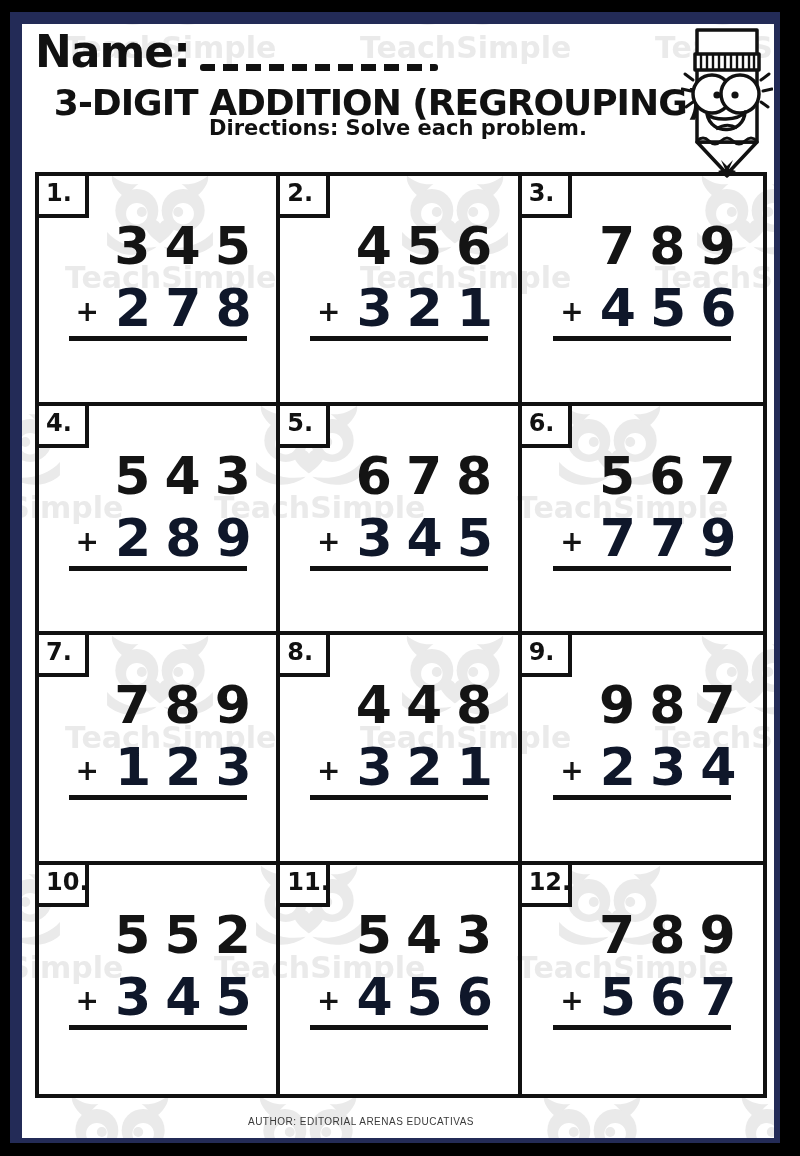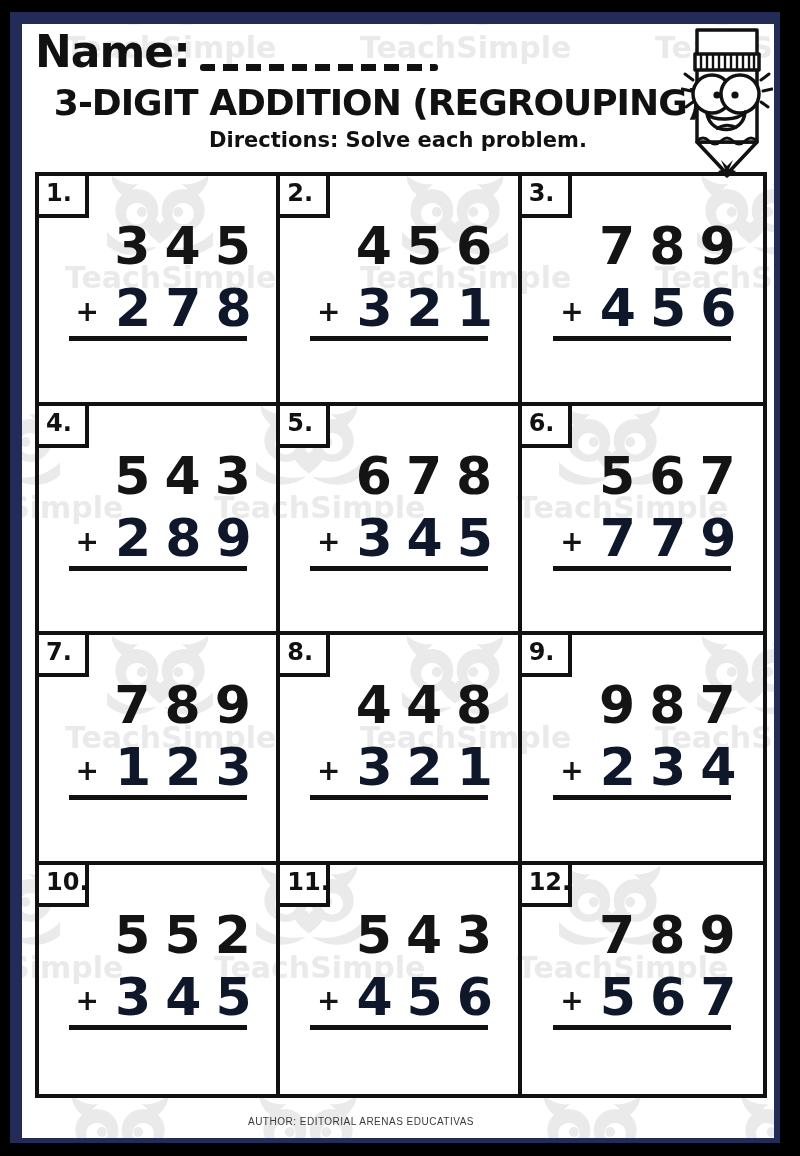--- a/index.html
+++ b/index.html
@@ -17,21 +17,21 @@
   .wm-text{font-size:30px;font-weight:bold;color:#eaeaea;line-height:1;margin-top:-6px;}
   
   .content{position:absolute;inset:0;z-index:1;}
   .name-label{position:absolute;left:13px;top:2px;font-size:44px;font-weight:bold;color:#111;letter-spacing:-1px;}
   .name-line{
     position:absolute;left:178px;top:40px;width:238px;height:7px;
     background:repeating-linear-gradient(90deg,#111 0 15px,transparent 15px 23px);
     border-radius:3px;
   }
   .title{position:absolute;left:0;top:58px;width:712px;text-align:center;font-size:36px;font-weight:bold;color:#111;letter-spacing:-1px;white-space:nowrap;}
-  .directions{position:absolute;left:0;top:104px;width:752px;text-align:center;font-size:21px;font-weight:bold;color:#111;}
+  .directions{position:absolute;left:0;top:92px;width:752px;text-align:center;font-size:21px;font-weight:bold;color:#111;}
   .pencil{position:absolute;left:659px;top:0px;}
   
   .grid{
     position:absolute;left:13px;top:148px;width:732px;height:926px;
     border:4px solid #111;box-sizing:border-box;
     display:grid;grid-template-columns:repeat(3,1fr);grid-template-rows:repeat(4,1fr);
   }
   .cell{position:relative;border-right:4px solid #111;border-bottom:4px solid #111;}
   .cell:nth-child(3n){border-right:none;}
   .cell:nth-child(n+10){border-bottom:none;padding-left:28px;}

